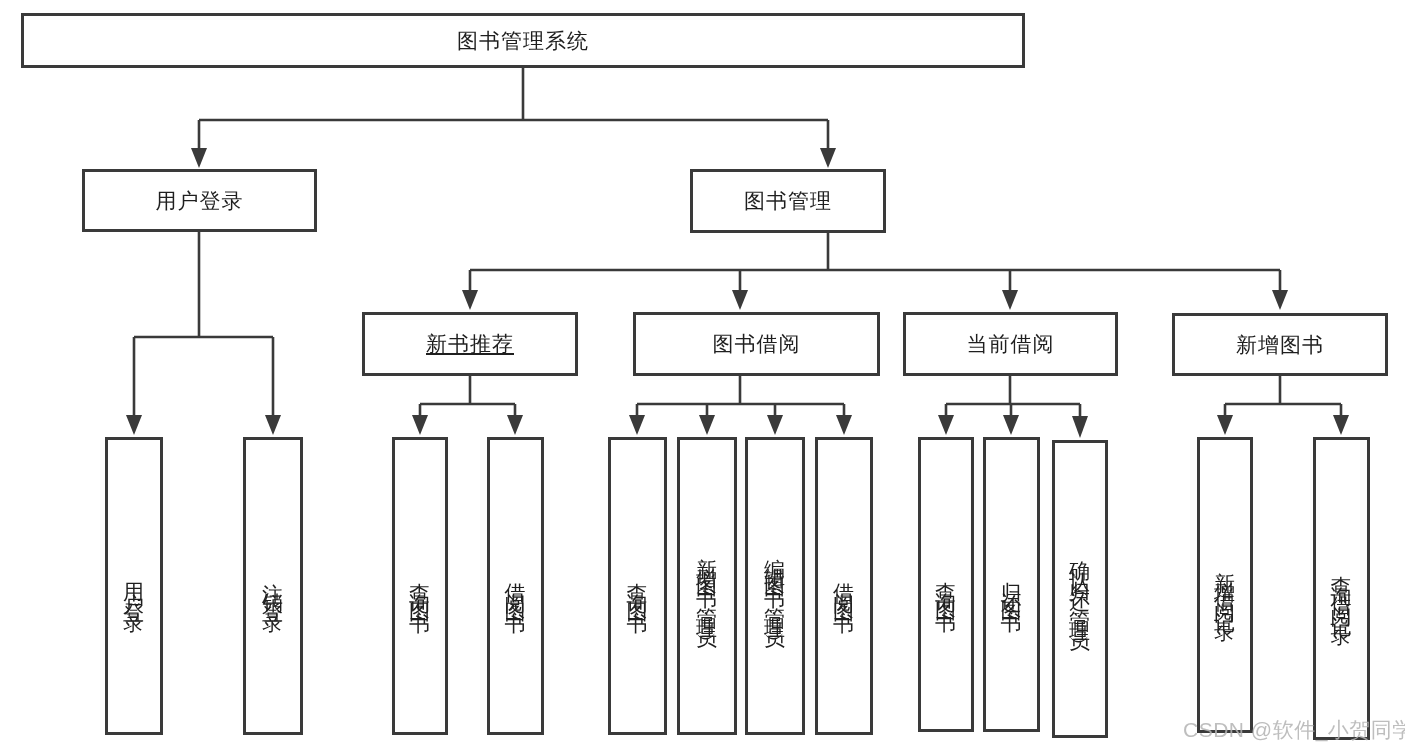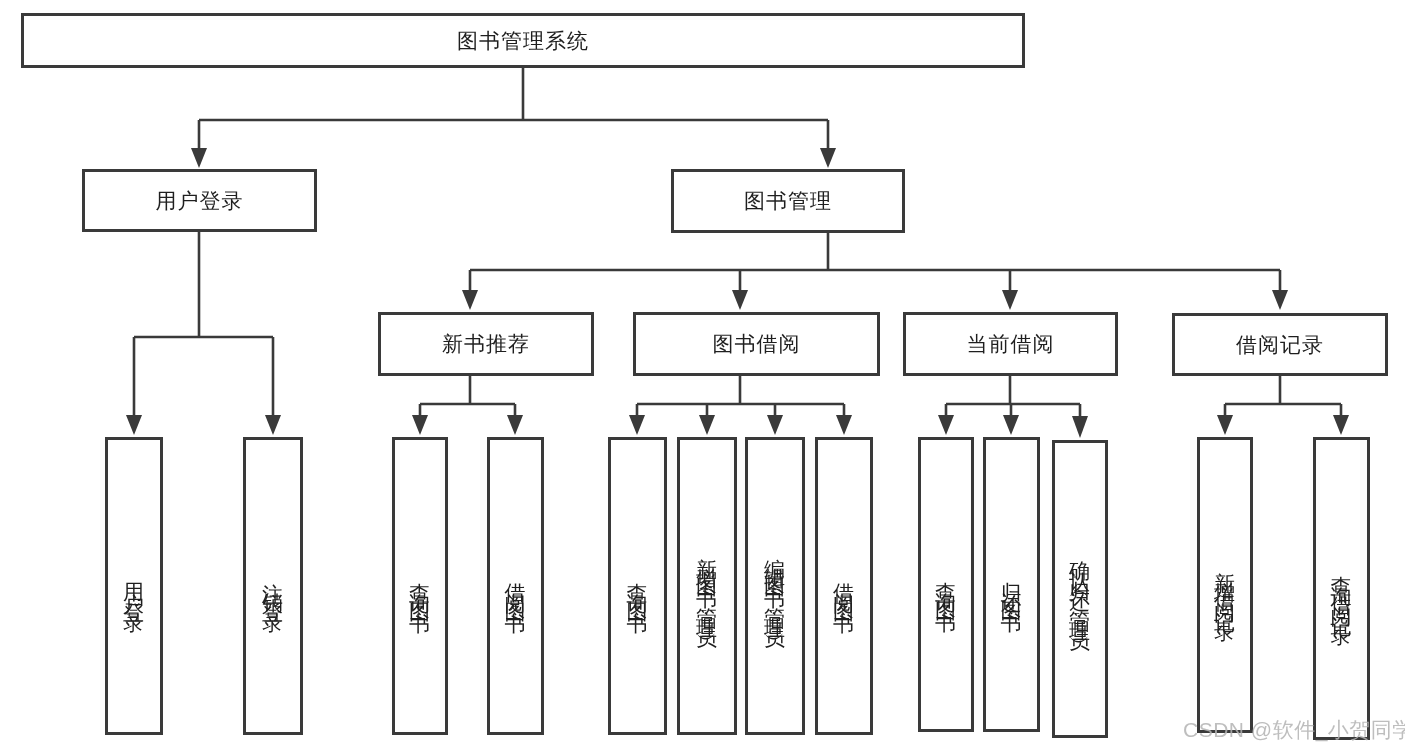--- a/index.html
+++ b/index.html
@@ -125,35 +125,35 @@
       <polygon points="1333,415 1349,415 1341,435"></polygon>
   </svg>
 
   <div class="node" style="left:21px;top:13px;width:1004px;height:55px;">
     <span>图书管理系统</span>
   </div>
 
   <div class="node" style="left:82px;top:169px;width:235px;height:63px;">
     <span>用户登录</span>
   </div>
-  <div class="node" style="left:671px;top:169px;width:234px;height:64px;">
+  <div class="node" style="left:690px;top:169px;width:196px;height:64px;">
     <span>图书管理</span>
   </div>
 
-  <div class="node" style="left:378px;top:312px;width:216px;height:64px;">
+  <div class="node" style="left:362px;top:312px;width:216px;height:64px;text-decoration:underline;">
     <span>新书推荐</span>
   </div>
   <div class="node" style="left:633px;top:312px;width:247px;height:64px;">
     <span>图书借阅</span>
   </div>
   <div class="node" style="left:903px;top:312px;width:215px;height:64px;text-align:center;">
     <span>当前借阅</span>
   </div>
   <div class="node" style="left:1172px;top:313px;width:216px;height:63px;">
-    <span>借阅记录</span>
+    <span>新增图书</span>
   </div>
 
   <div class="node vnode" style="left:105px;top:437px;width:58px;height:298px;">
     <span class="vtext">用户登录</span>
   </div>
   <div class="node vnode" style="left:243px;top:437px;width:60px;height:298px;">
     <span class="vtext">注销登录</span>
   </div>
 
   <div class="node vnode" style="left:392px;top:437px;width:56px;height:298px;">

